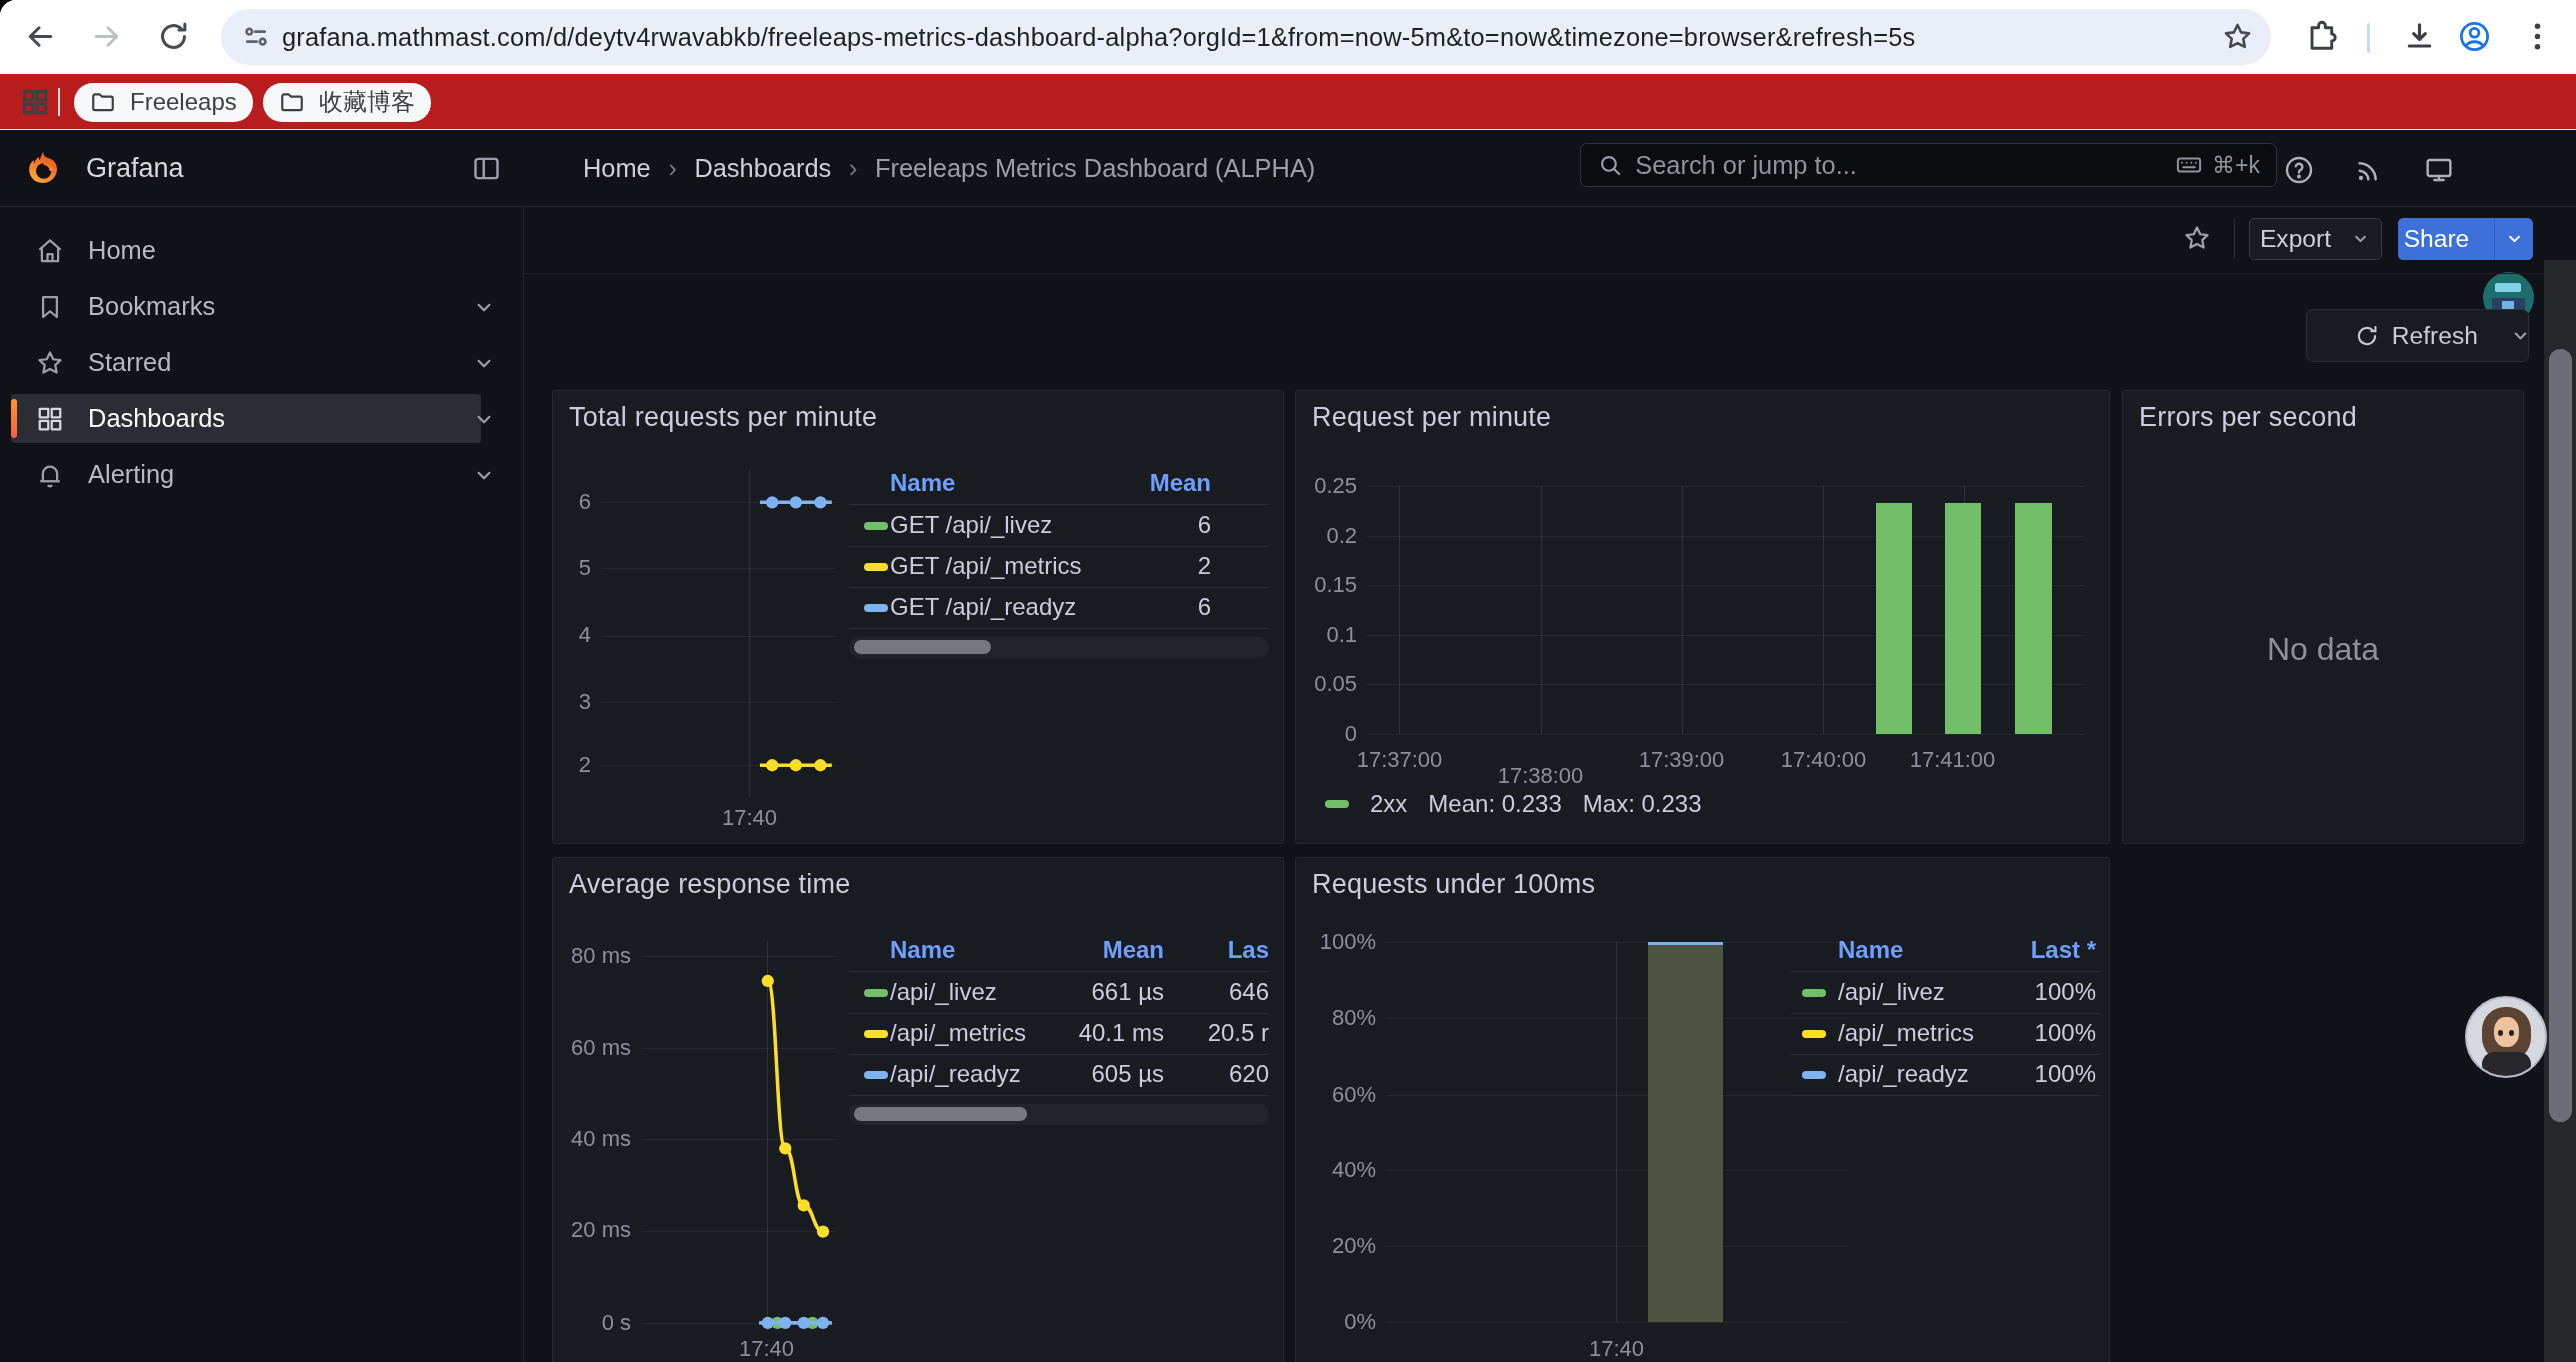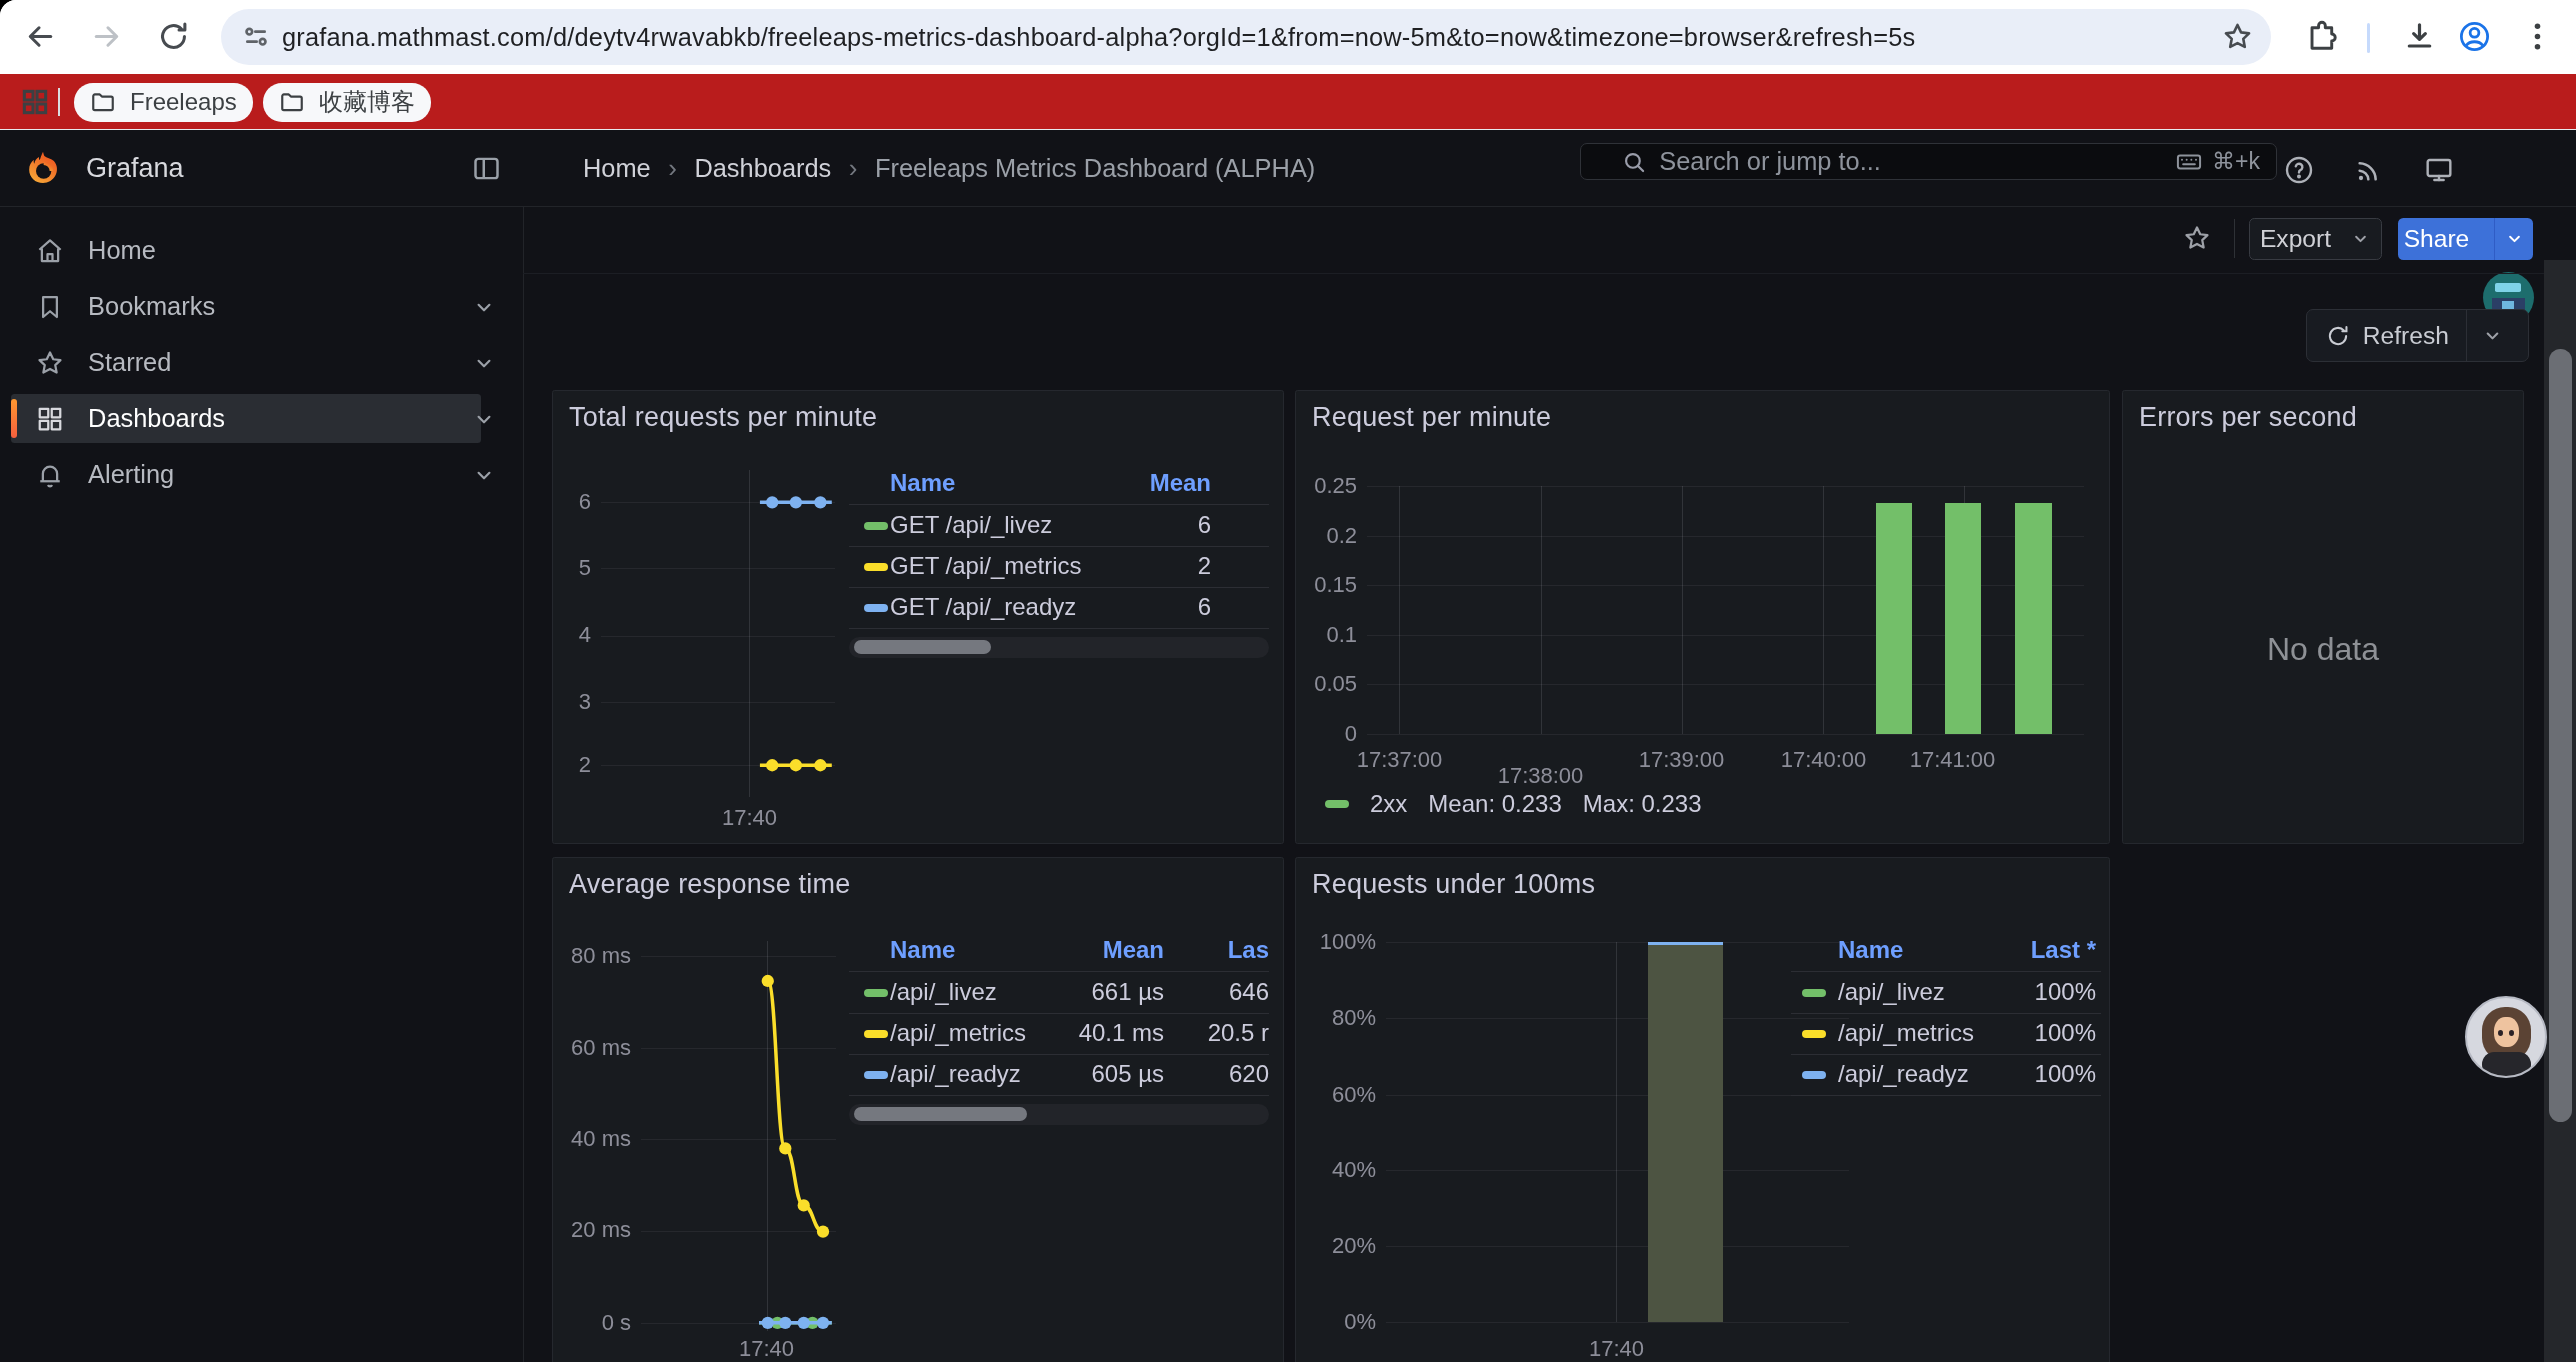--- a/index.html
+++ b/index.html
@@ -28,22 +28,22 @@
   .app-header { position:absolute; left:0; top:0; width:100%; height:77px; background:#111217; border-bottom:0.9px solid #222429; }
   .sidebar-sep { position:absolute; left:523px; top:0; width:0.9px; height:1233px; background:#222429; }
   .brand { position:absolute; left:23px; top:0; height:77px; display:flex; align-items:center; gap:23px; }
   .brand-label { font-size:27px; color:#d8d9de; font-weight:500; }
   .dock-ic { position:absolute; left:470px; top:22px; width:33px; height:33px; color:#9aa0a8; }
   .breadcrumb { position:absolute; left:583px; top:0; height:77px; display:flex; align-items:center; gap:17.5px; font-size:25.4px; }
   .bc-link { color:#d0d1d8; }
   .bc-sep { color:#73777f; font-size:26px; }
   .bc-current { color:#9ba0a8; }
 
-  .search-box { position:absolute; left:1580px; top:13px; width:697px; height:37px; background:#0b0c0f;
-    border:0.9px solid #2f3238; border-radius:7px; display:flex; align-items:center;padding-left:24px; }
+  .search-box { position:absolute; left:1580px; top:13px; width:697px; height:44px; background:#0b0c0f;
+    border:0.9px solid #2f3238; border-radius:7px; display:flex; align-items:center; }
   .search-box input { background:transparent; border:none; outline:none; color:#ccccdc; font-size:25.4px;
     font-family:"Liberation Sans",sans-serif; flex:1; margin-left:12.3px; }
   .search-box input::placeholder { color:#8e939c; }
   .kbd-hint { display:flex; align-items:center; gap:8.8px; color:#8e939c; font-size:23px; margin-right:16px; }
   .hd-ic { position:absolute; top:24px; width:32px; height:32px; color:#aeb1b8; }
   .hd-avatar { position:absolute; left:2483px; top:142px; width:51px; height:51px; border-radius:50%;
     background:#1d6d6d; overflow:hidden; }
   .hd-avatar .px1 { position:absolute; left:12.3px; top:10.5px; width:26px; height:9.6px; background:#7fd2e8; border-radius:1.8px; }
   .hd-avatar .px2 { position:absolute; left:8.8px; top:26px; width:33px; height:19px; background:#2b3f66; }
   .hd-avatar .px3 { position:absolute; left:19px; top:29px; width:12.3px; height:8px; background:#6fb7e0; }
@@ -254,21 +254,21 @@
             <span>Share</span>
           </div>
         <div class="share-caret">
           <svg width="21" height="21" viewBox="0 0 24 24" fill="none" stroke="#fff" stroke-width="2.2" stroke-linecap="round" stroke-linejoin="round">
               <polyline points="7 10 12 15 17 10"></polyline>
             </svg>
         </div>
       </div>
     </div>
 
-    <div class="timebar-group" style="left:2306px;width:223px;">
+    <div class="timebar-group" style="left:2306px;width:223px;padding-left:29px;">
       <div class="tg-sec">
         <svg width="26" height="26" viewBox="0 0 24 24" fill="none" stroke="currentColor" stroke-width="1.9" stroke-linecap="round">
             <path d="M19.5 12a7.5 7.5 0 1 1-2.1-5.2"></path>
             <path d="M19.8 3.8v3.8h-3.8"></path>
           </svg>
         <span>Refresh</span>
       </div>
       <div class="tg-divider"></div>
       <div class="tg-sec" style="padding:0 14px;">
         <svg width="23" height="23" viewBox="0 0 24 24" fill="none" stroke="#9ea1a8" stroke-width="2.2" stroke-linecap="round" stroke-linejoin="round">

